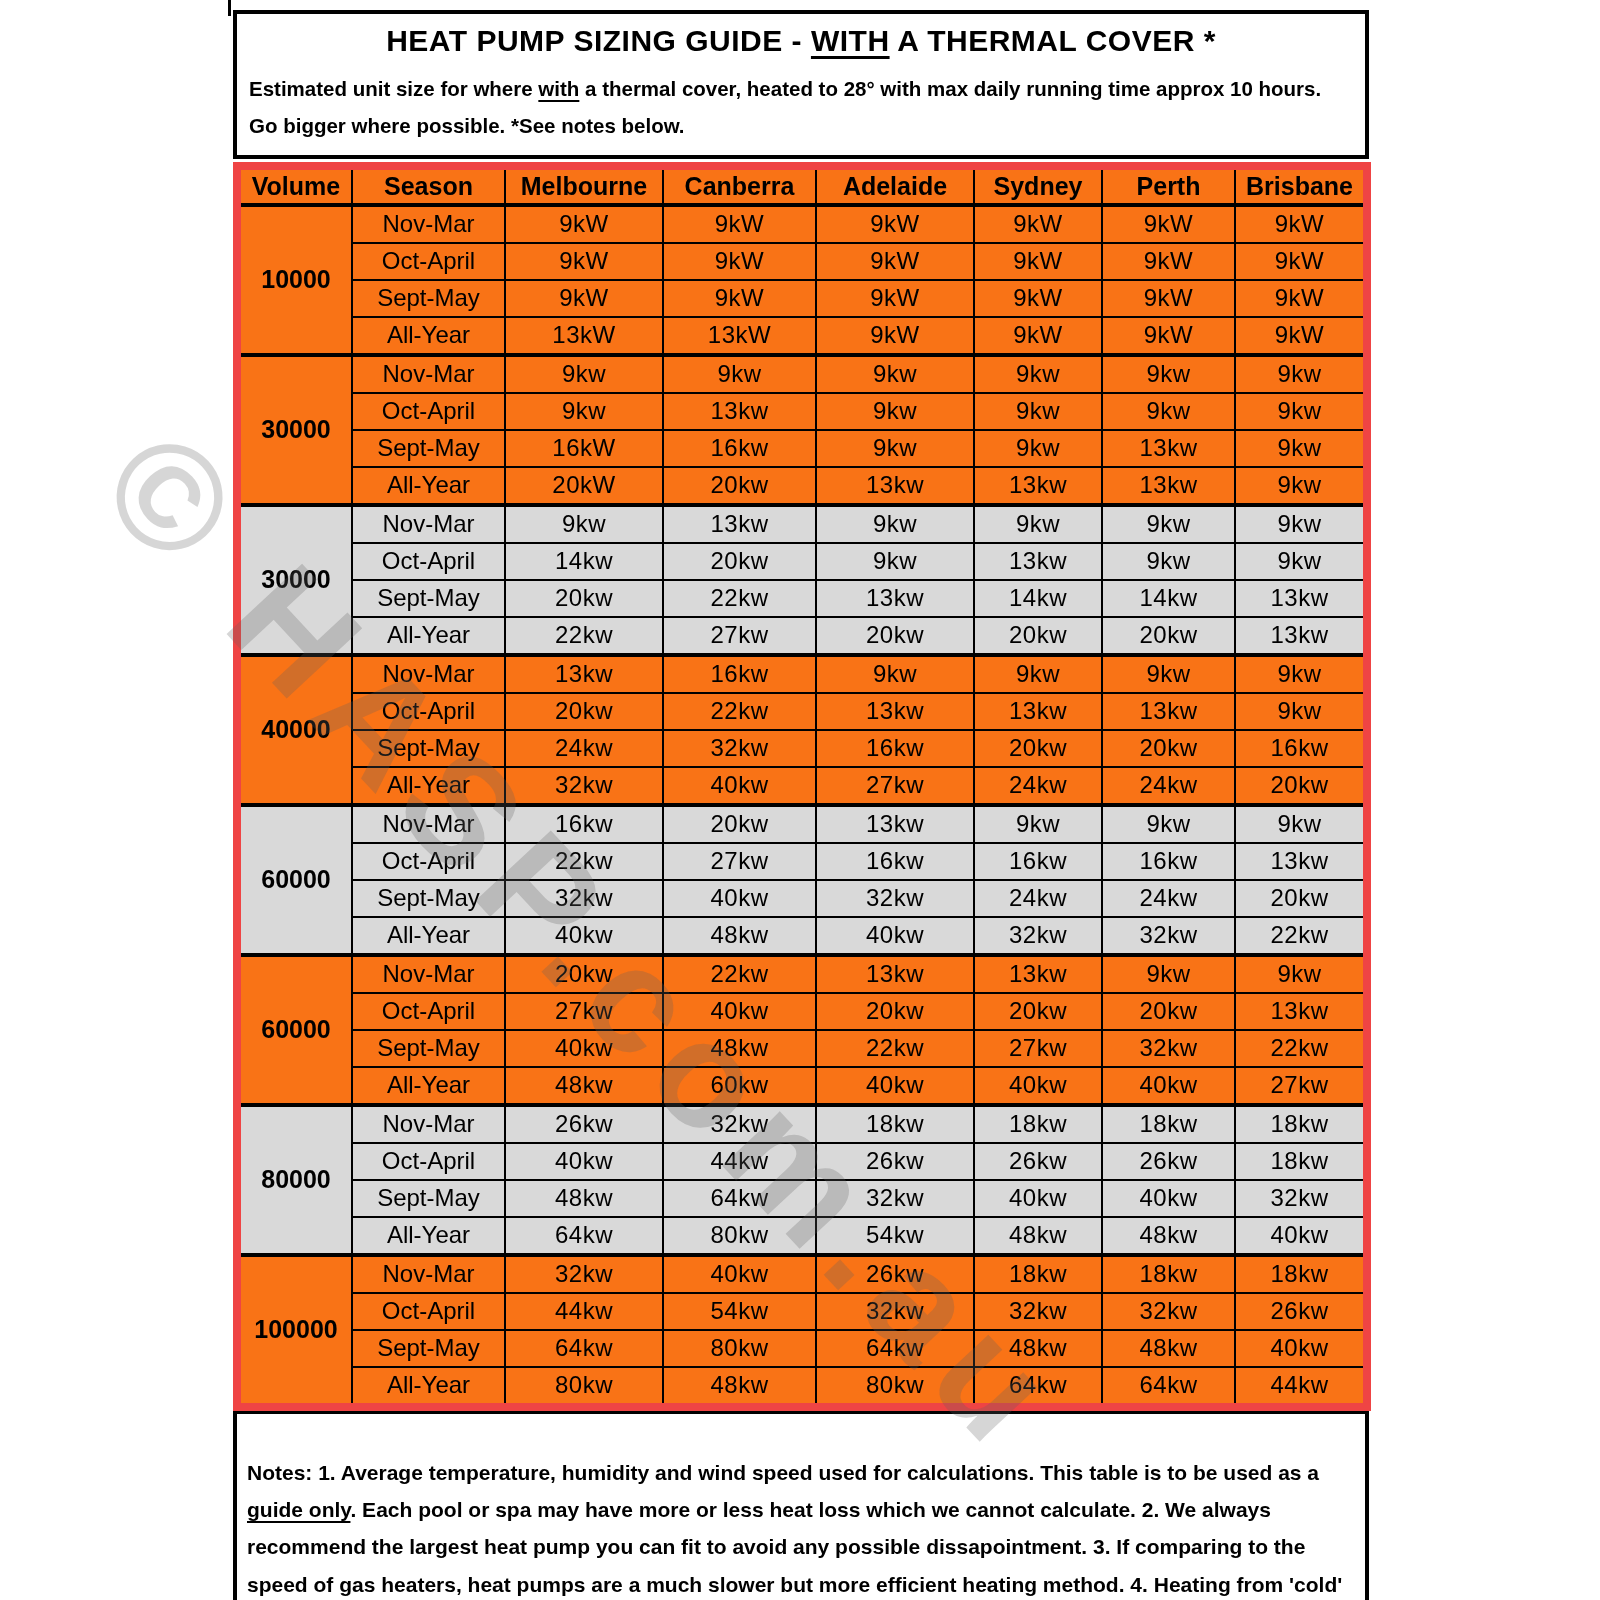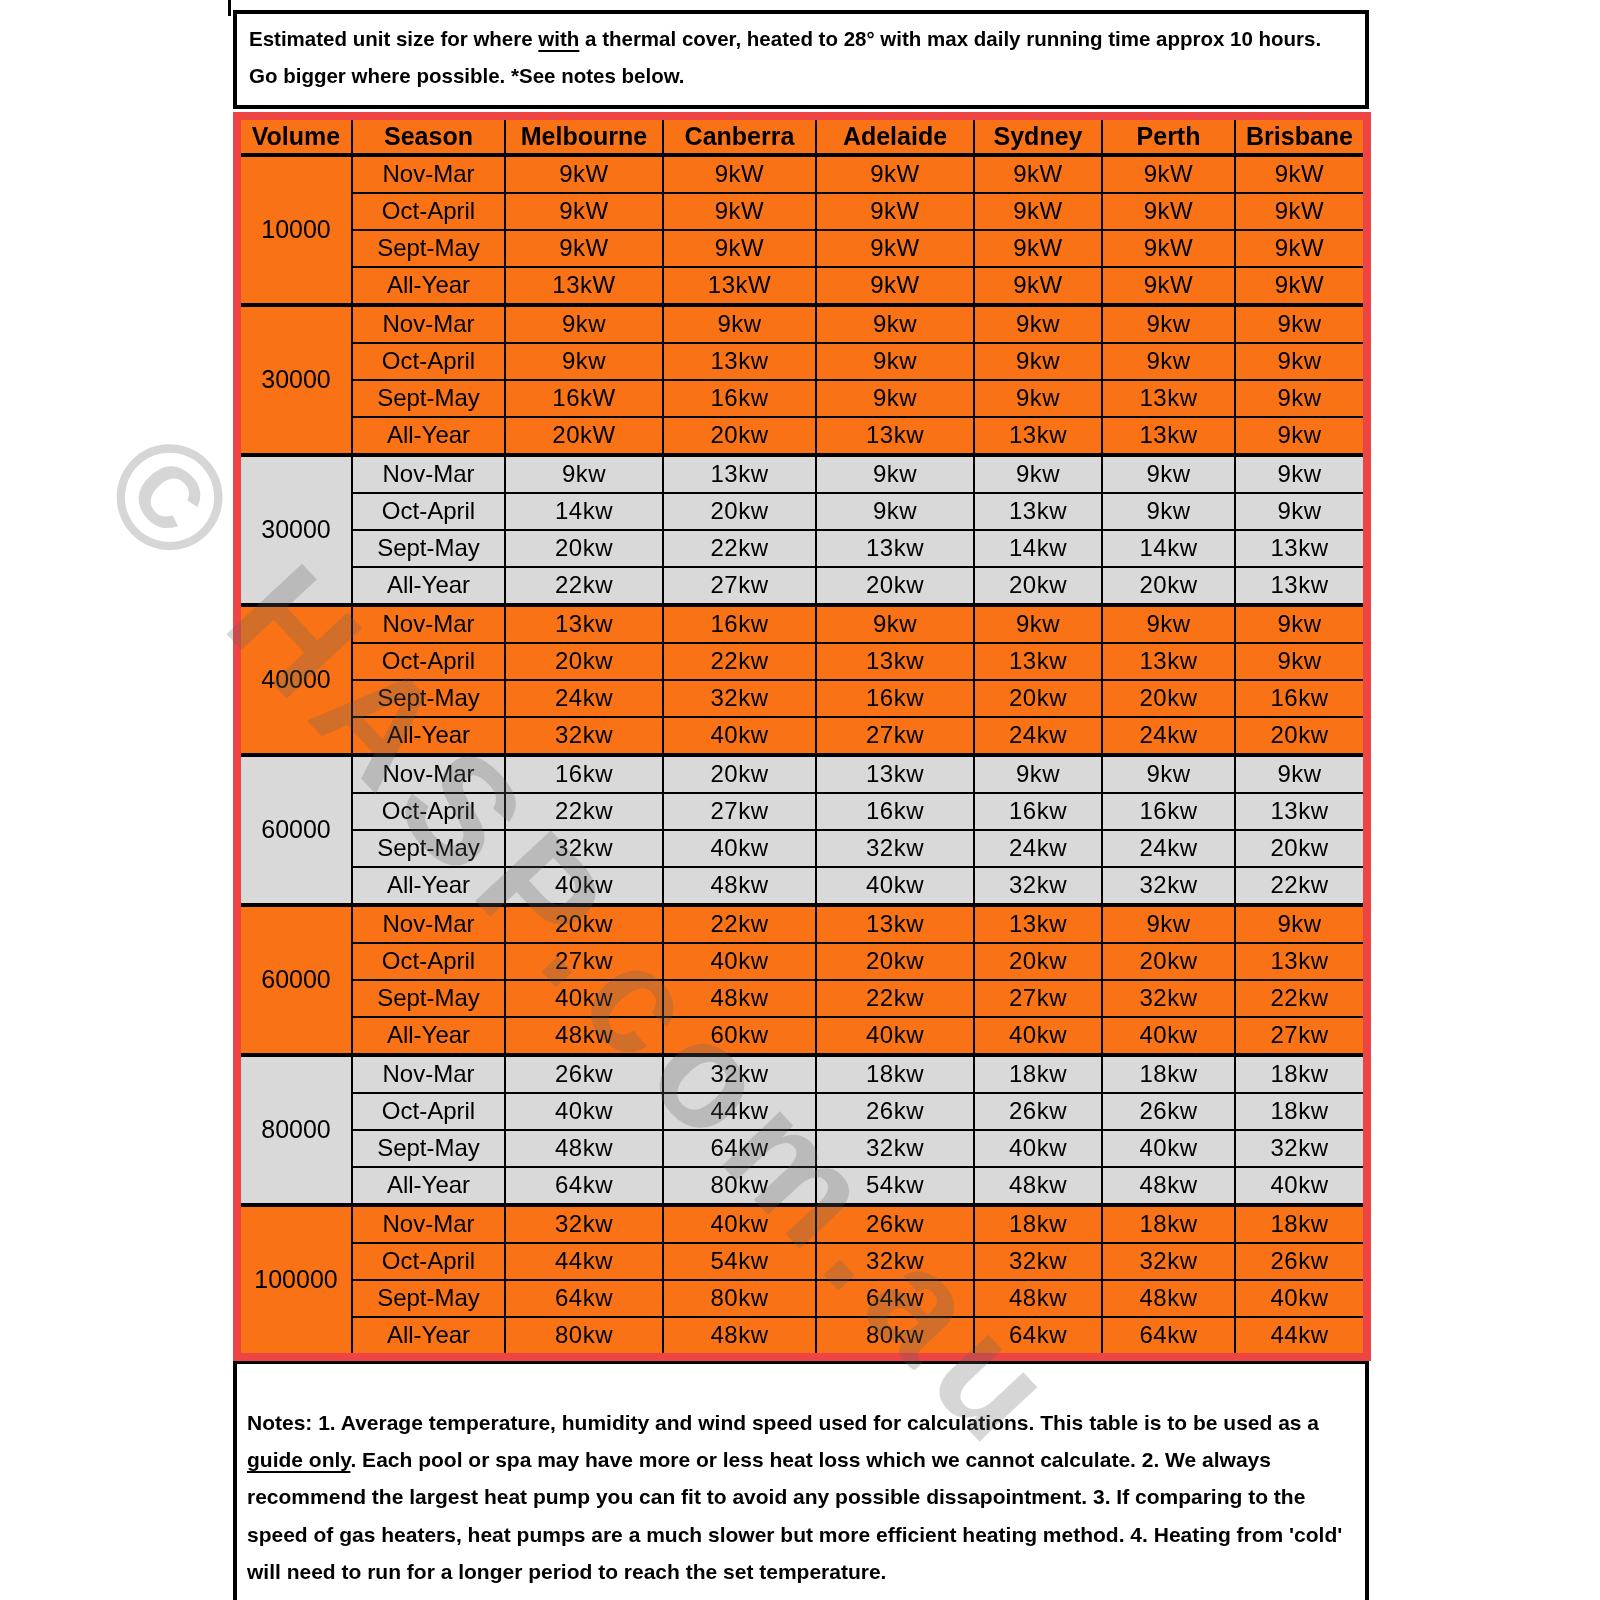--- a/index.html
+++ b/index.html
@@ -19,21 +19,21 @@
   .subtitle .u { font-weight:bold; text-decoration:underline; text-decoration-thickness:2px; text-underline-offset:4px; }
 
   
   table.sizing { border-collapse:collapse; width:100%; table-layout:fixed; border:8px solid #ef4444; background:#f97316; }
   table.sizing th, table.sizing td {
     border:2px solid #000; text-align:center; vertical-align:middle;
     padding:0; white-space:nowrap; overflow:hidden;
   }
   table.sizing thead th { font-size:25px; font-weight:bold; height:33px; }
   table.sizing tbody { border-top:4px solid #000; }
-  td.volume-cell { font-size:25px; font-weight:normal; }
+  td.volume-cell { font-size:25px; font-weight:bold; }
   td.season-cell { font-size:24px; font-weight:normal; height:35px; }
   td.value-cell  { font-size:24px; font-weight:400; letter-spacing:0.5px; }
   tbody.shaded td { background:#d9d9d9; }
 
   
   .notes-box {
     border:4px solid #000; border-top-width:3px; background:#fff;
     padding:40px 16px 22px 10px; font-size:21px; line-height:1.78; font-weight:600; min-height:168px;
   }
   .notes-box .u { text-decoration:underline; text-decoration-thickness:2px; text-underline-offset:4px;margin-top:13px; }
@@ -47,20 +47,21 @@
   }
 </style>
 </head>
 <body>
 
 <div class="top-tick"></div>
 
 <div class="sheet">
 
   <div class="title-box">
+    <div class="main-title"><span>HEAT PUMP SIZING GUIDE - </span><span class="u">WITH</span><span> A THERMAL COVER *</span></div>
     <div class="subtitle"><span>Estimated unit size for where </span><span class="u">with</span><span> a thermal cover, heated to 28° with max daily running time approx 10 hours. Go bigger where possible. *See notes below.</span></div>
   </div>
 
   <table class="sizing">
     <colgroup>
         <col style="width: 115px;">
         <col style="width: 153px;">
         <col style="width: 158px;">
         <col style="width: 153px;">
         <col style="width: 158px;">

